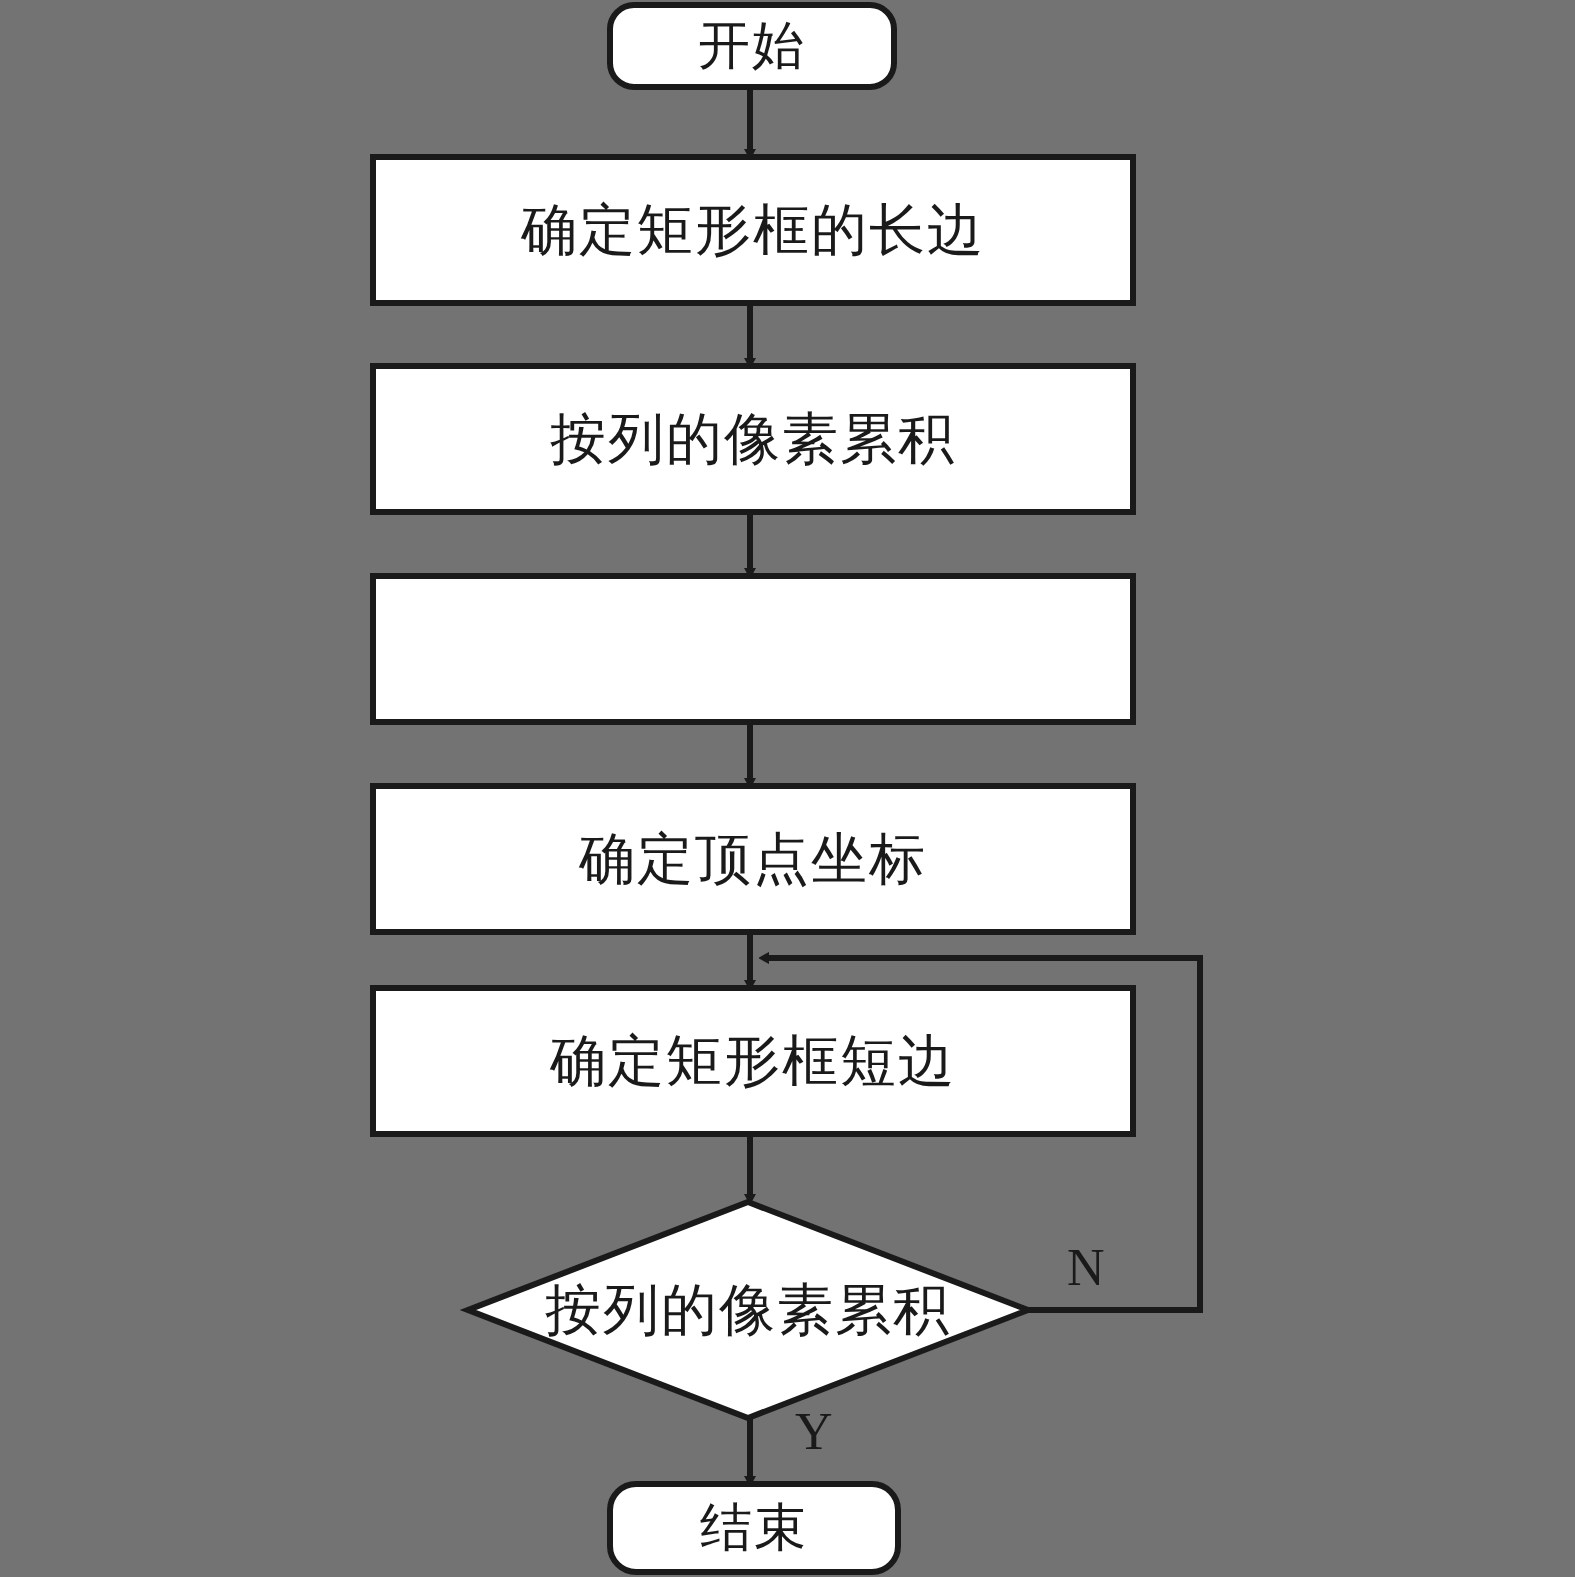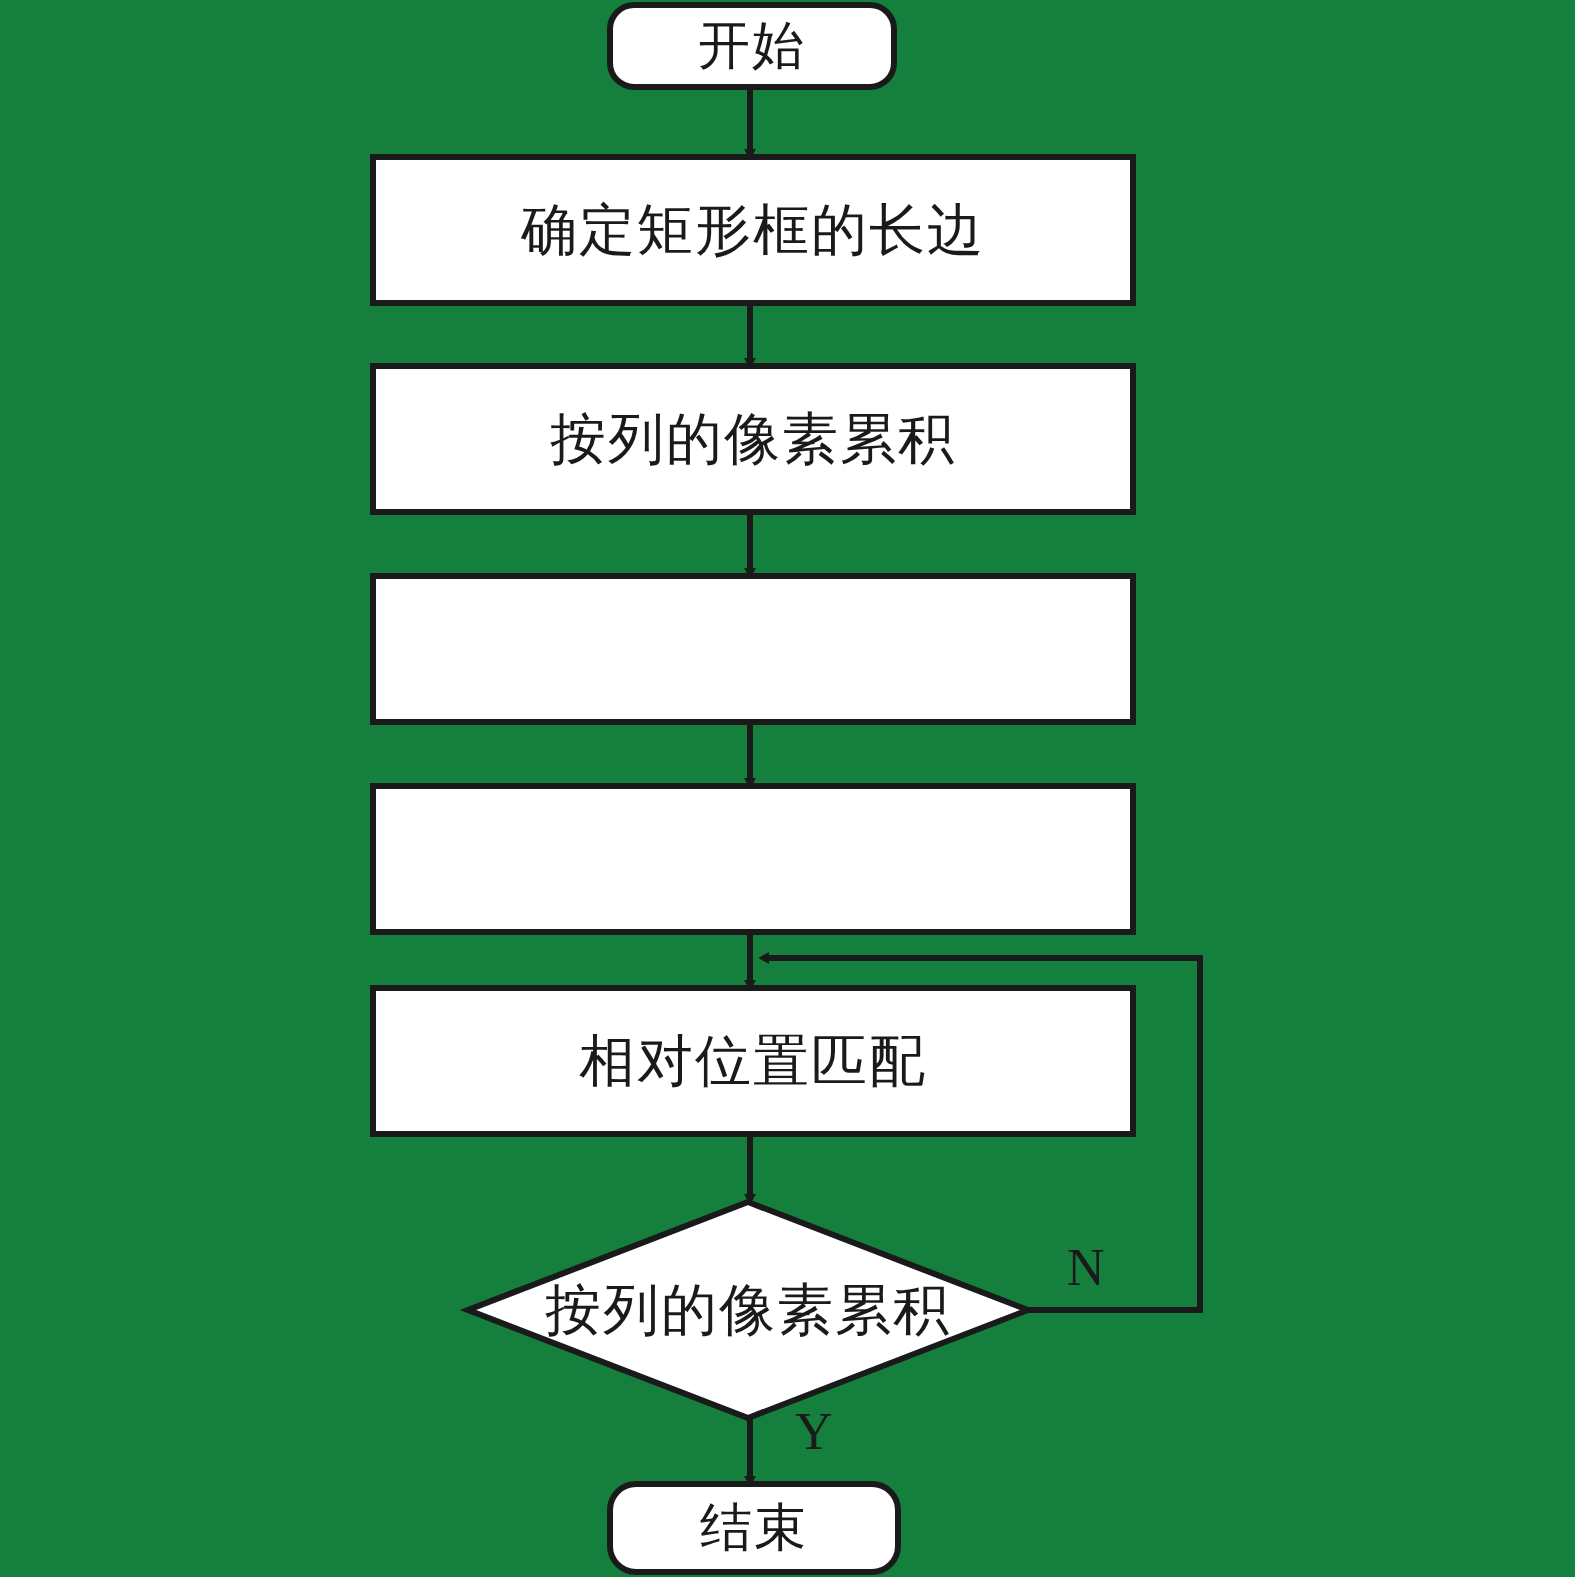--- a/index.html
+++ b/index.html
@@ -4,21 +4,21 @@
 <style>
   html, body {
     margin: 0;
     padding: 0;
     background: #ffffff;
   }
   #canvas {
     position: relative;
     width: 1575px;
     height: 1577px;
-    background: #15803d;
+    background: #737373;
     font-family: "DejaVu Sans", sans-serif;
     overflow: hidden;
   }
   .flow-svg {
     position: absolute;
     left: 0;
     top: 0;
     width: 1575px;
     height: 1577px;
   }
@@ -85,22 +85,23 @@
     <polyline points="1028,1310 1200,1310 1200,958 768,958" fill="none" stroke="#1a1a1a" stroke-width="6" marker-end="url(#arrowhead)"></polyline>
   </svg>
 
   <div class="node-label terminator-label" style="left:610px; top:5px; width:284px; height:82px;">开始</div>
 
   <div class="node-label process-label" style="left:373px; top:157px; width:760px; height:146px;">确定矩形框的长边</div>
 
   <div class="node-label process-label" style="left:373px; top:366px; width:760px; height:146px;">按列的像素累积</div>
 
 
+  <div class="node-label process-label" style="left:373px; top:786px; width:760px; height:146px;">确定顶点坐标</div>
 
-  <div class="node-label process-label" style="left:373px; top:988px; width:760px; height:146px;">相对位置匹配</div>
+  <div class="node-label process-label" style="left:373px; top:988px; width:760px; height:146px;">确定矩形框短边</div>
 
   <div class="node-label decision-label" style="left:468px; top:1255px; width:560px; height:110px;">按列的像素累积</div>
 
   <div class="node-label terminator-label" style="left:610px; top:1484px; width:288px; height:88px;">结束</div>
 
   <div class="branch-label" style="left:1067px; top:1238px;">N</div>
 
   <div class="branch-label" style="left:795px; top:1402px;">Y</div>
 
 </div>

